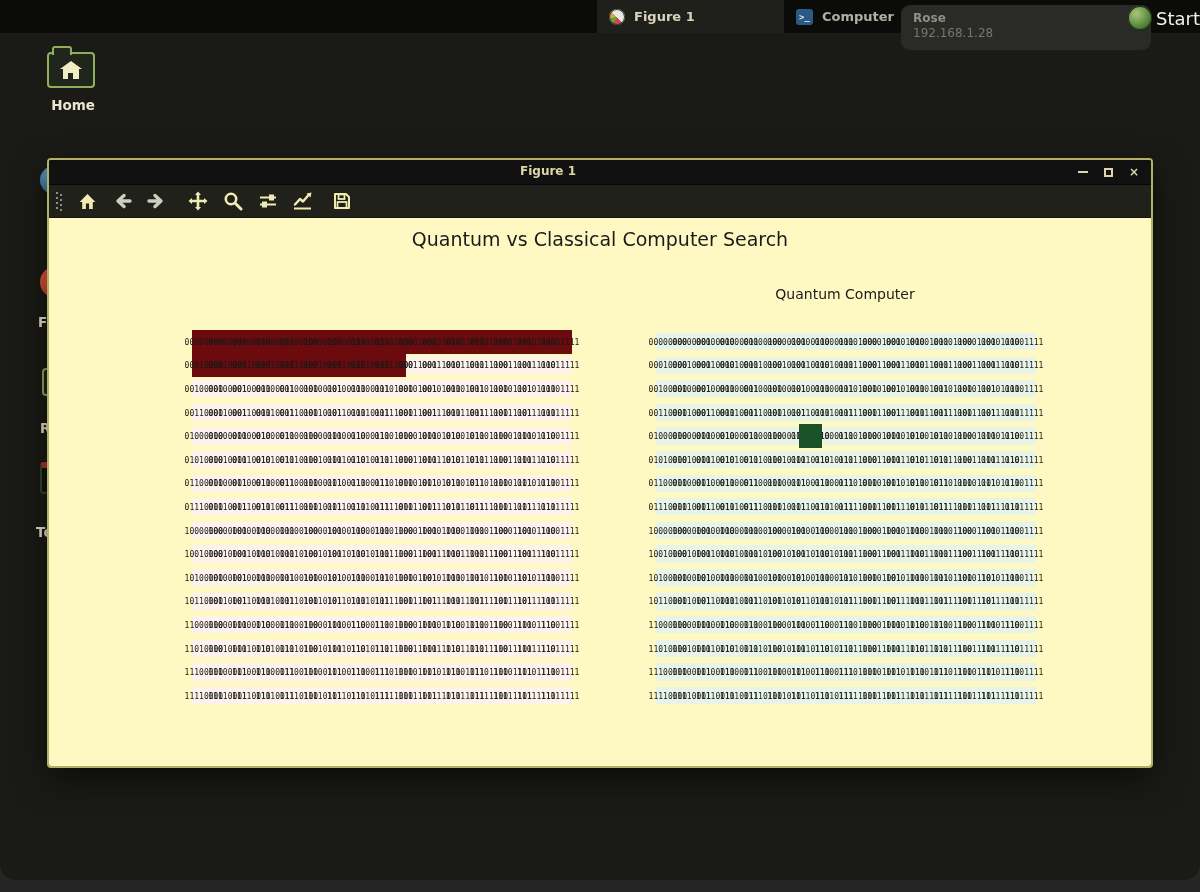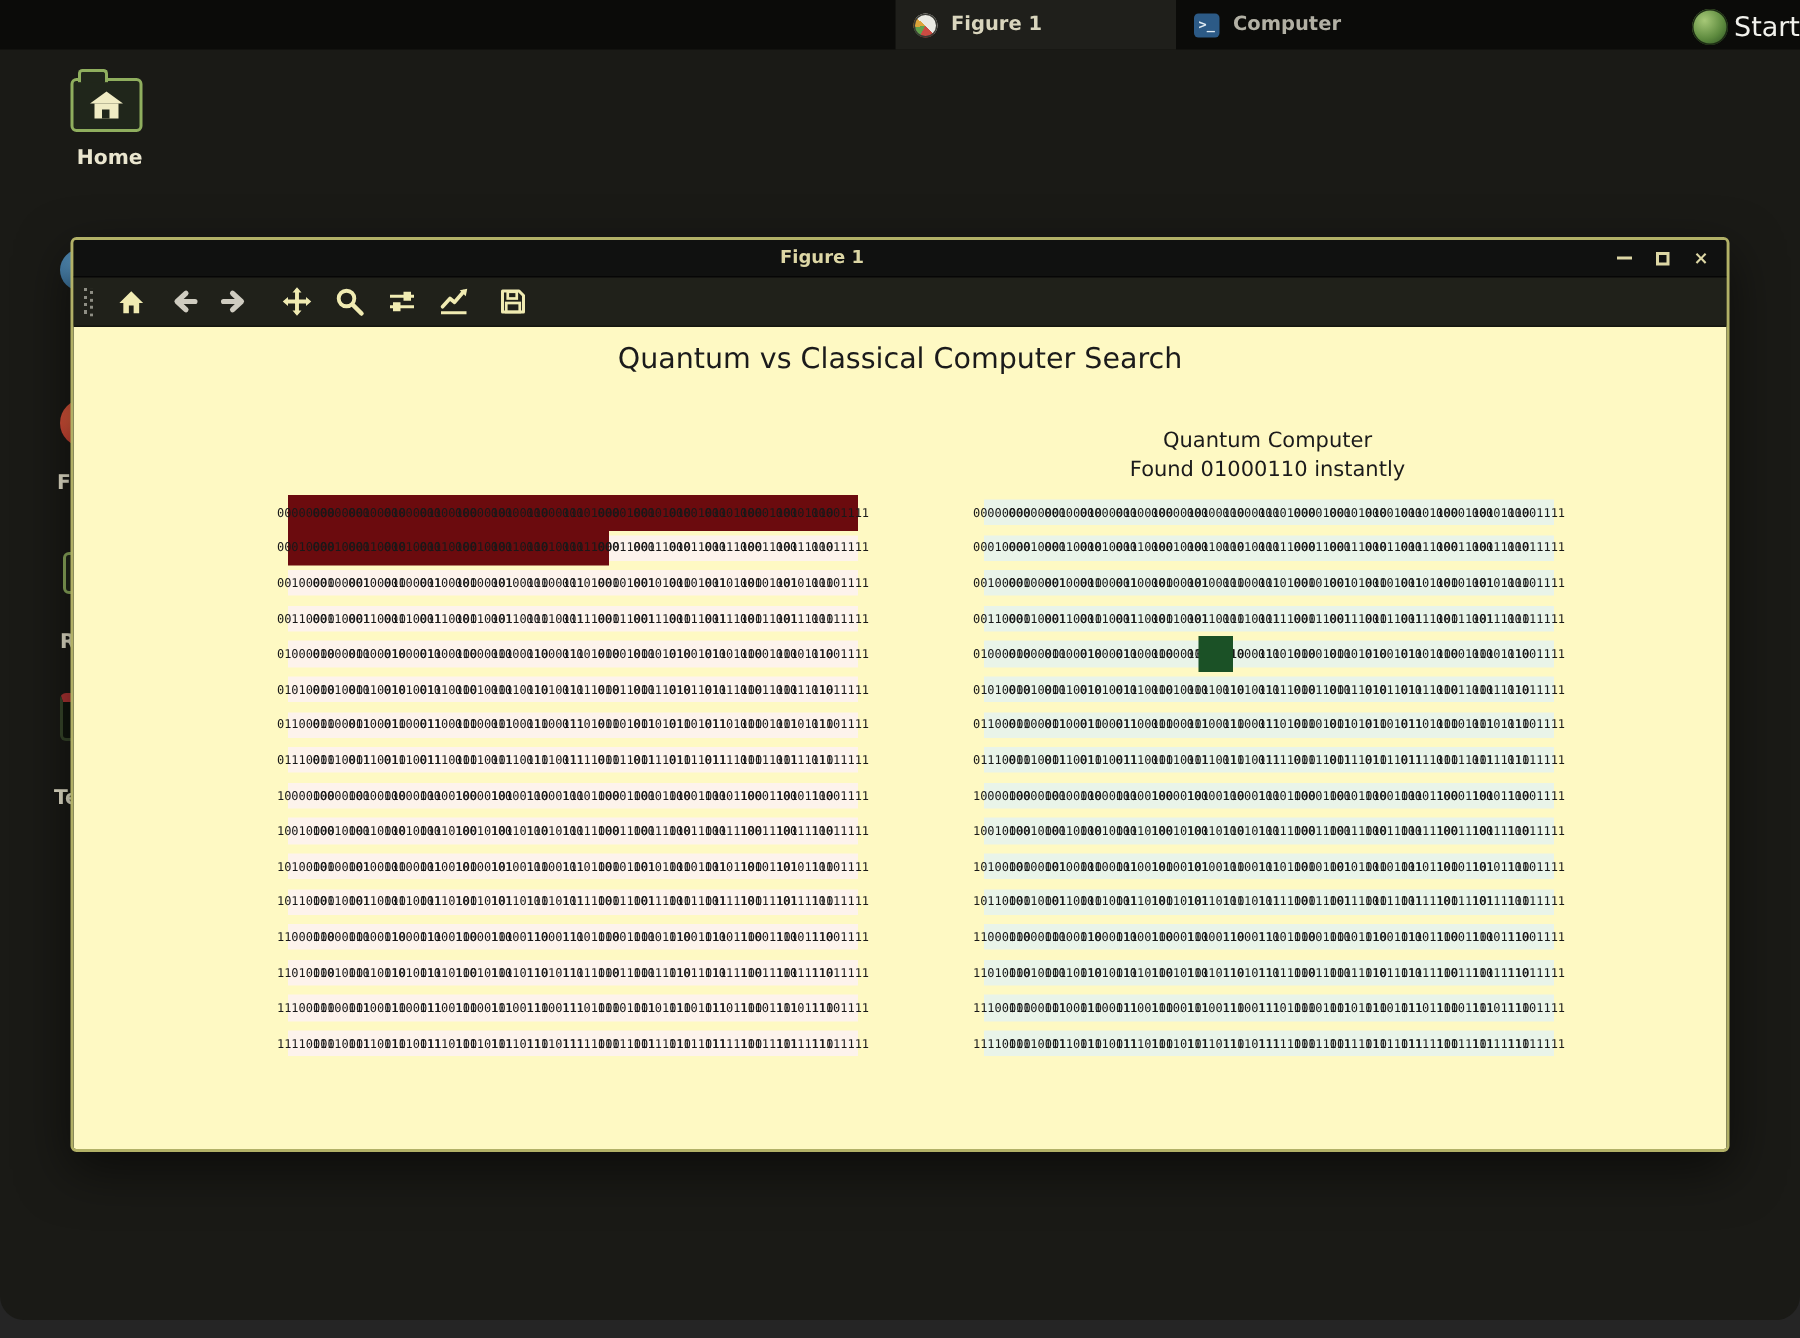--- a/index.html
+++ b/index.html
@@ -98,20 +98,24 @@
 
     <div id="topbar">
       <div class="task-tab" id="tab-figure">
         <span class="pie-icon"></span>
         <span class="tab-label">Figure 1</span>
       </div>
       <div class="task-tab" id="tab-terminal">
         <span class="term-icon">&gt;_</span>
         <span class="tab-label">Computer</span>
       </div>
+      <div id="host-box">
+        <div id="host-name">Rose</div>
+        <div id="host-ip">192.168.1.28</div>
+      </div>
       <div id="start-orb"></div>
       <div id="start-label">Start</div>
     </div>
 
     <div class="dicon" style="left:35px; top:52px;">
       <div class="folder">
           <div class="house"></div>
         </div>
       <div class="dicon-label">Home</div>
     </div>
@@ -182,21 +186,20 @@
               <path d="M3 3 H14 L17 6 V17 H3 Z" fill="none" stroke="#f0ebb2" stroke-width="2" stroke-linejoin="round"></path>
               <rect x="6.5" y="3.5" width="6" height="4.5" fill="none" stroke="#f0ebb2" stroke-width="1.8"></rect>
               <rect x="5.5" y="11" width="9" height="6" fill="none" stroke="#f0ebb2" stroke-width="1.8"></rect>
             </svg>
         </button>
       </div>
 
       <div id="canvas">
         <div id="fig-title">Quantum vs Classical Computer Search</div>
         <div class="panel-title" id="quantum-title-1">Quantum Computer</div>
-        <div class="panel-title" id="quantum-title-2">Found 01000110 instantly</div>
         <div class="grid" id="classical-grid">
             <div class="grid-row" style="top: 0px;">
               <div class="row-band" style="background: rgb(253, 243, 236);"></div>
               <div class="hl" style="left: 0px; width: 380px; background: rgb(107, 11, 14);"></div>
               <div class="row-text">
                 <span class="cell">
                   <span class="bits">00000000</span>
                 </span>
                 <span class="cell">
                   <span class="bits">00000001</span>

